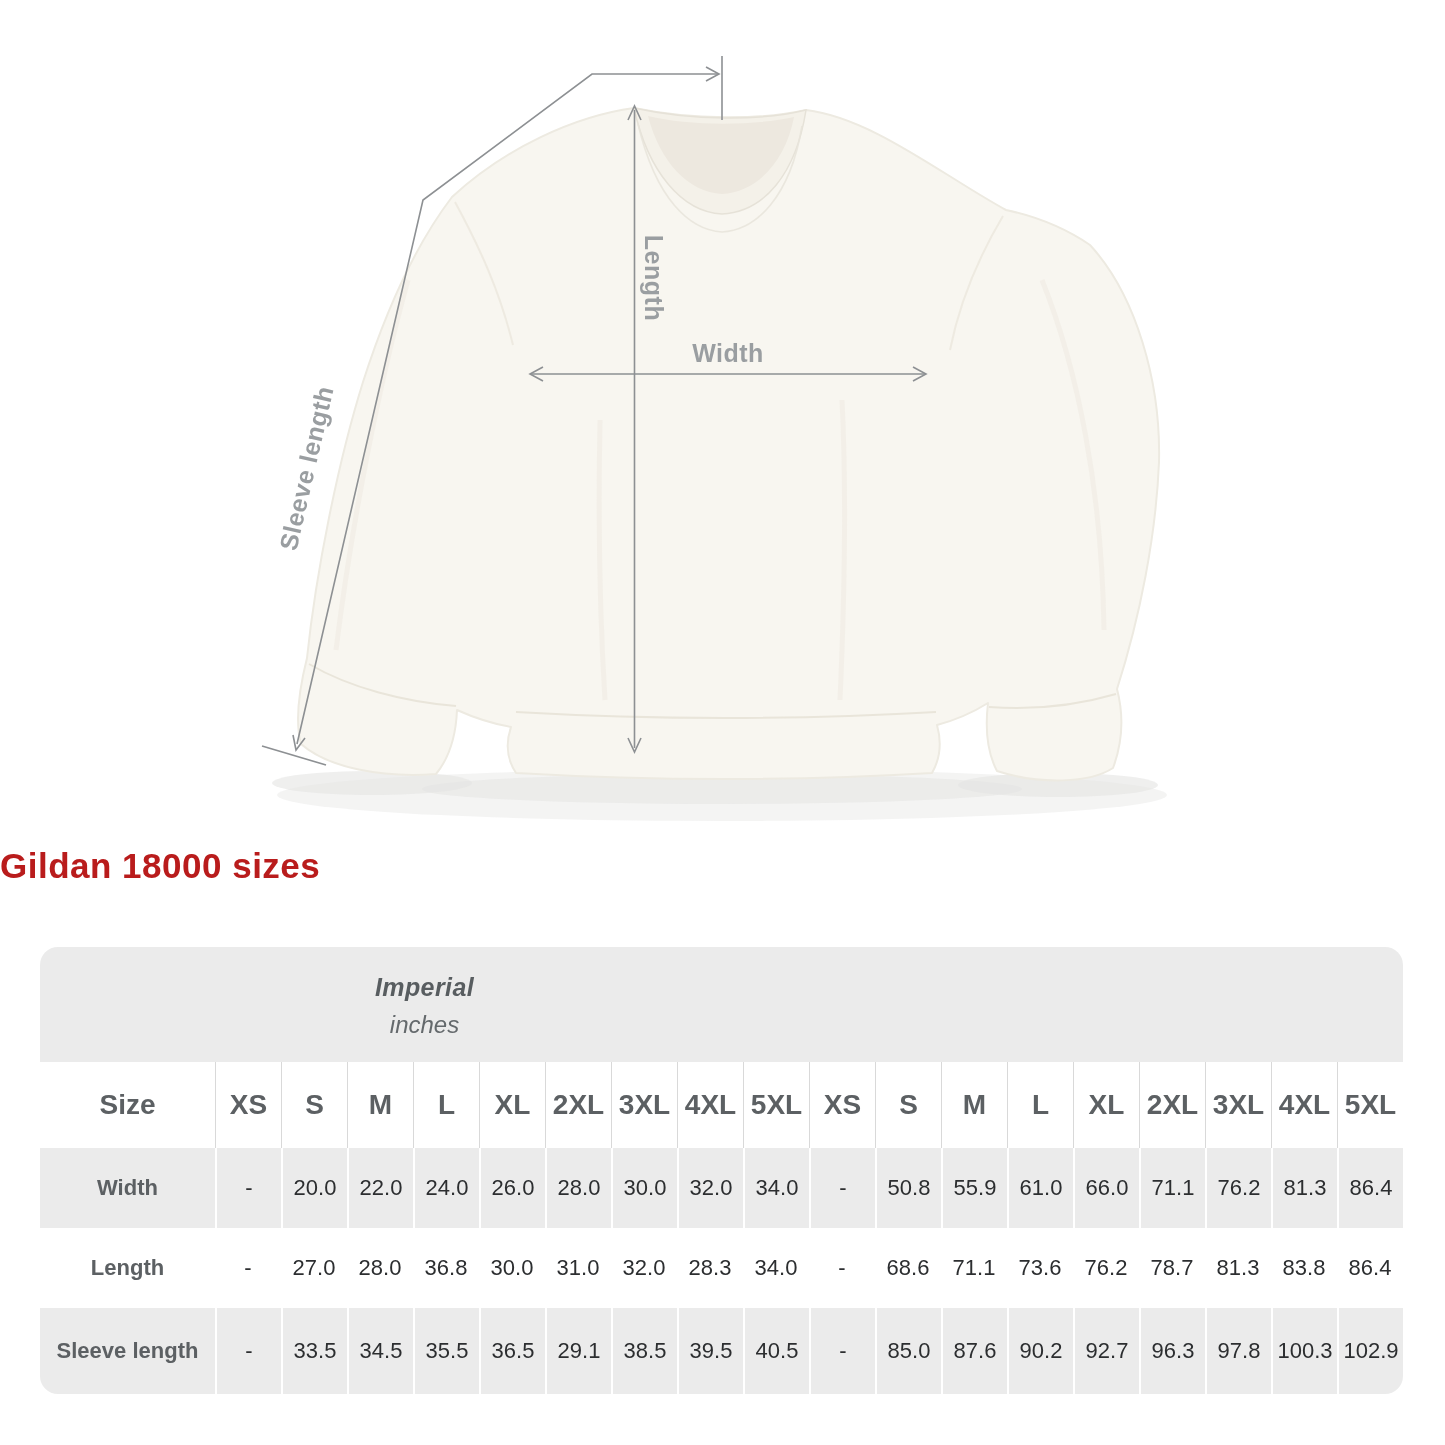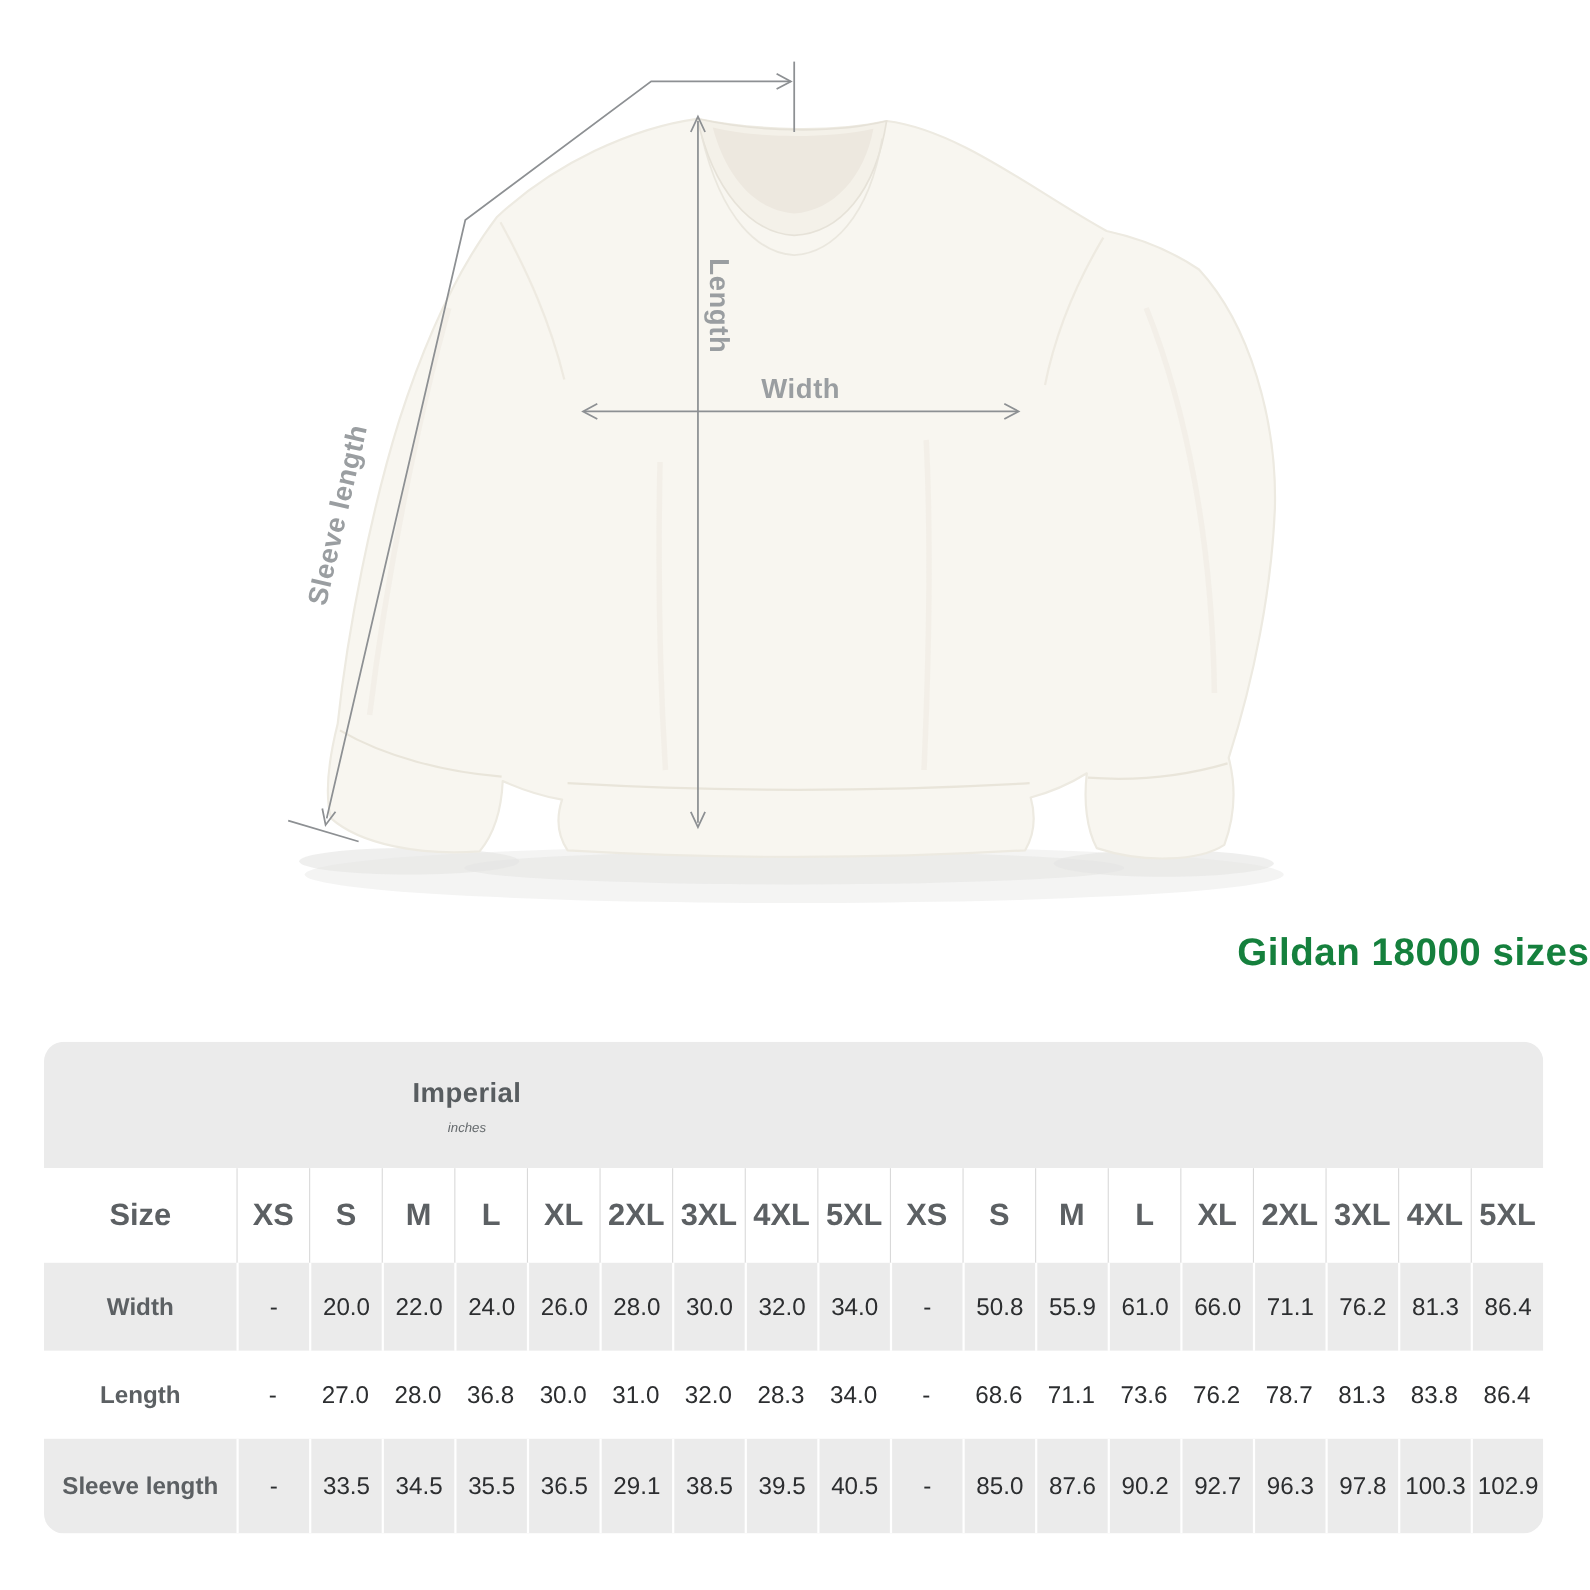--- a/index.html
+++ b/index.html
@@ -2,35 +2,35 @@
 <html><head>
 <meta charset="utf-8">
 <style>
   html,body{margin:0;padding:0;background:#ffffff;}
   .stage{
     position:relative;width:1445px;height:1445px;background:#ffffff;overflow:hidden;
     font-family:"Liberation Sans","DejaVu Sans",sans-serif;
   }
   .diagram{position:absolute;left:0;top:0;width:1445px;height:832px;}
   .page-title{
-    position:absolute;left:0;top:846px;width:1445px;text-align:right;
-    font-size:35px;font-weight:bold;color:#15803d;letter-spacing:.5px;
+    position:absolute;left:0;top:846px;width:1445px;text-align:left;
+    font-size:35px;font-weight:bold;color:#b91c1c;letter-spacing:.5px;
   }
   .note{
     position:absolute;left:0;top:893px;width:1445px;text-align:center;
     font-size:23px;font-style:italic;color:#55585a;
   }
   .size-table{
     position:absolute;left:40px;top:947px;width:1363px;
     border-radius:18px;overflow:hidden;background:#ffffff;
   }
   .band{height:115px;background:#ebebeb;display:grid;grid-template-columns:769px 594px;}
   .group{display:flex;flex-direction:column;align-items:center;justify-content:center;gap:9px;padding-top:2px;}
-  .gname{font-size:25px;font-weight:bold;color:#585d60;letter-spacing:.4px;}
-  .gunit{font-size:12px;font-style:italic;color:#64696c;}
+  .gname{font-size:25px;font-weight:bold;font-style:italic;color:#585d60;letter-spacing:.4px;}
+  .gunit{font-size:24px;font-style:italic;color:#64696c;}
   .hrow,.drow{display:grid;grid-template-columns:175px repeat(18,66px);}
   .hrow{height:86px;background:#ffffff;}
   .hcell{display:flex;align-items:center;justify-content:center;
     font-size:28px;font-weight:bold;color:#5c6063;border-left:1px solid #d9d9d9;}
   .hcell.corner{border-left:none;}
   .drow{height:80px;background:#ffffff;}
   .drow:last-child{height:86px;}
   .drow.stripe{background:#ebebeb;}
   .rlabel{display:flex;align-items:center;justify-content:center;
     font-size:22px;font-weight:bold;color:#5c6063;}

